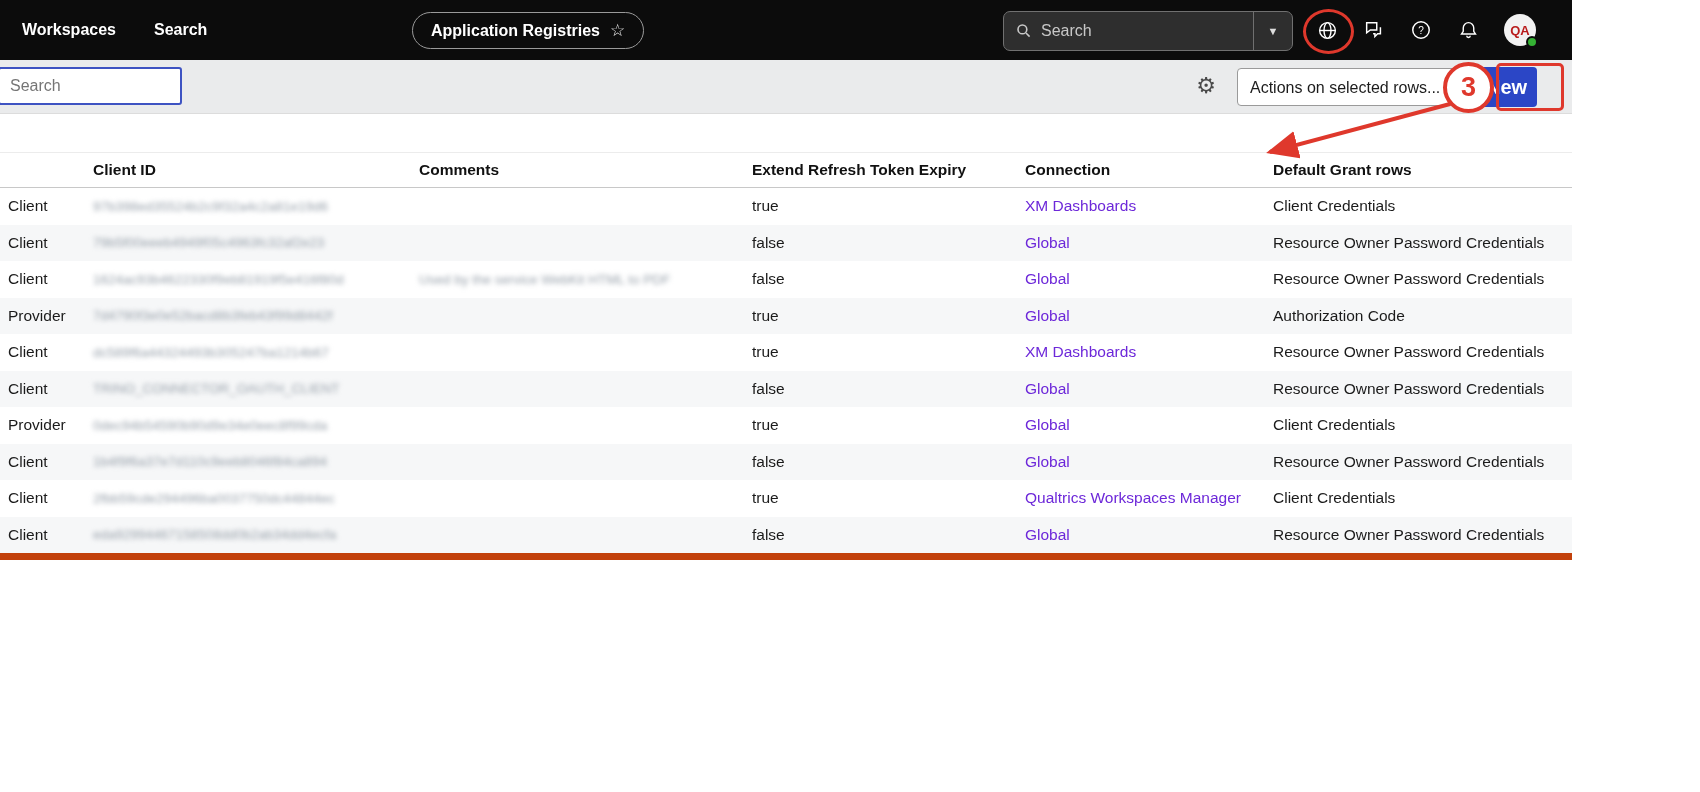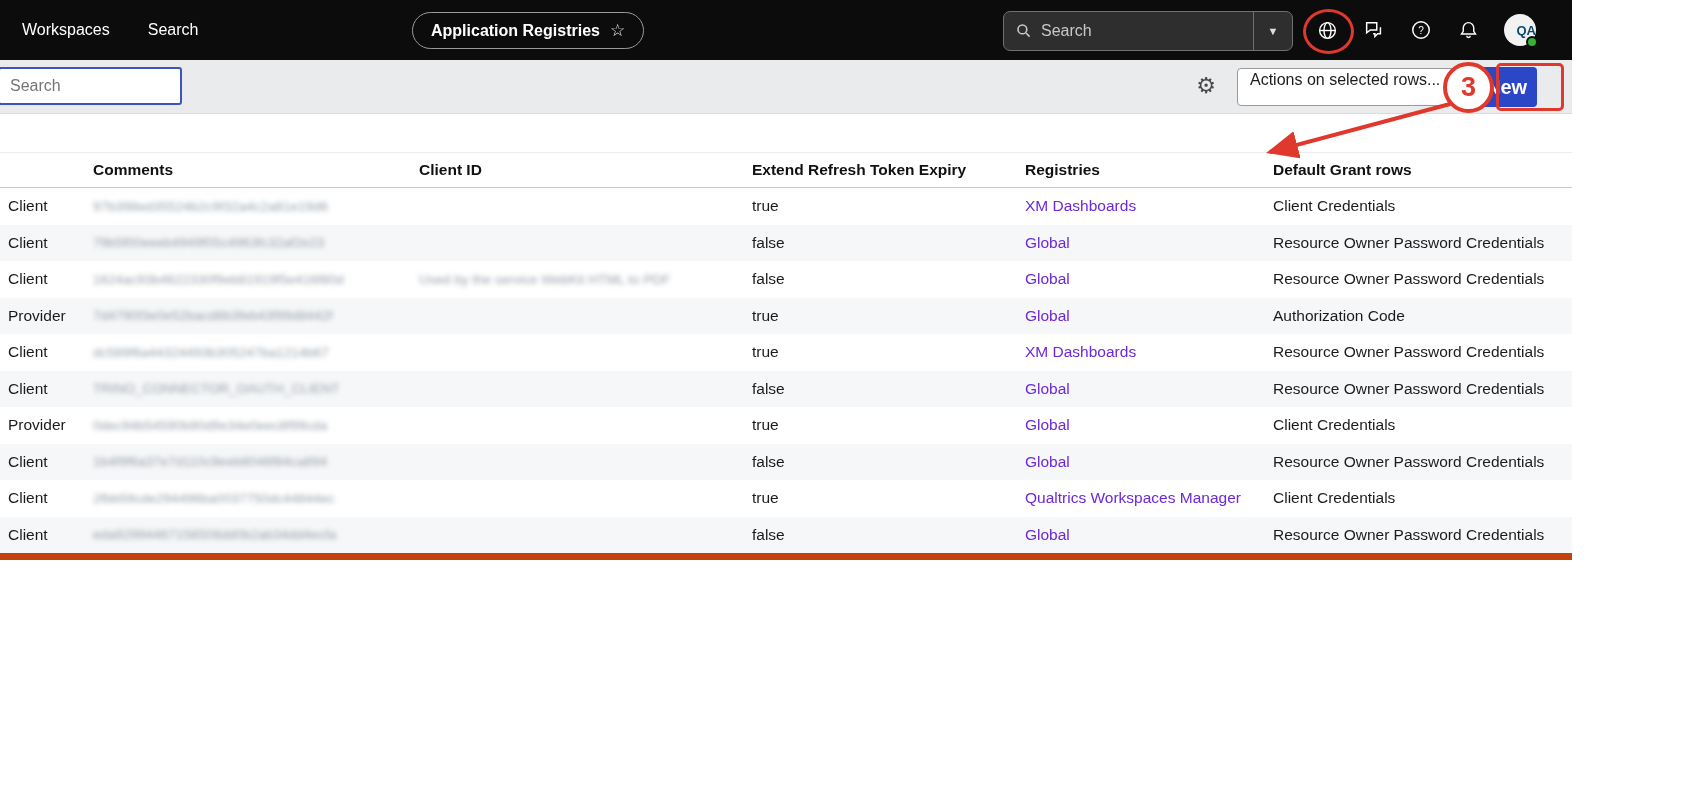--- a/index.html
+++ b/index.html
@@ -2,37 +2,37 @@
 <html><head>
 <meta charset="utf-8">
 <style>
   html,body{margin:0;padding:0}
   body{width:1700px;height:792px;background:#ffffff;font-family:"Liberation Sans",sans-serif;position:relative;overflow:hidden}
   .app{position:absolute;left:0;top:0;width:1572px;height:792px;background:#fff}
 
   
   .topbar{position:absolute;left:0;top:0;width:1572px;height:60px;background:#0c0c0c}
   .topnav{position:absolute;left:22px;top:0;height:60px;display:flex;align-items:center;gap:38px}
-  .topnav a{color:#fff;font-size:16px;font-weight:400;text-decoration:none;cursor:pointer}
+  .topnav a{color:#fff;font-size:16px;font-weight:700;text-decoration:none;cursor:pointer}
   .pill{position:absolute;left:412px;top:12px;height:37px;padding:9px 18px;display:flex;align-items:center;gap:10px;background:transparent;border:1px solid #9a9a9a;border-radius:19px;color:#fff;font-size:16px;font-weight:700;cursor:pointer;font-family:inherit}
   .pill .star{font-size:17px;font-weight:400;color:#e8e8e8;line-height:1}
   .topsearch{position:absolute;left:1003px;top:11px;width:288px;height:38px;background:#2e2e2e;border:1px solid #707070;border-radius:7px;display:flex;align-items:center;color:#c8c8c8;font-size:16px;cursor:text}
   .topsearch .mag{margin:0 9px 0 12px;display:flex}
   .topsearch .seg{margin-left:auto;width:38px;height:100%;border-left:1px solid #707070;display:flex;align-items:center;justify-content:center;color:#ddd;font-size:11px;cursor:pointer}
   .topicons{position:absolute;top:0;height:60px;left:1316px;display:flex;align-items:center;gap:25px}
   .ticon{width:22px;height:22px;display:flex;align-items:center;justify-content:center;cursor:pointer;position:relative}
-  .avatar{position:relative;width:32px;height:32px;border-radius:50%;background:#f2f2f2;display:flex;align-items:center;justify-content:flex-end;font-size:13px;font-weight:700;color:#0c4a6e;cursor:pointer}
+  .avatar{position:relative;width:32px;height:32px;border-radius:50%;background:#f2f2f2;display:flex;align-items:center;justify-content:center;font-size:13px;font-weight:700;color:#b91c1c;cursor:pointer}
   .avatar i{position:absolute;right:-2px;bottom:-2px;width:12px;height:12px;border-radius:50%;background:#35b234;border:2px solid #0c0c0c;box-sizing:border-box}
   .red-ellipse{position:absolute;left:-13px;top:-10px;width:45px;height:39px;border:3px solid #df382c;border-radius:50%;pointer-events:none}
 
   
   .toolbar{position:absolute;left:0;top:60px;width:1572px;height:53px;background:#eaebec;border-bottom:1px solid #dcdcdc}
   .tsearch{position:absolute;left:-2px;top:7px;width:184px;height:38px;border:2px solid #3e53c2;border-radius:3px;background:#fff;font-size:16px;font-family:inherit;padding:0 10px;color:#333;outline:none;box-sizing:border-box}
   .gear{position:absolute;left:1192px;top:6px;width:28px;height:40px;display:flex;align-items:center;justify-content:center;font-size:22px;color:#4a4a4a;cursor:pointer}
-  .actions{position:absolute;left:1237px;top:8px;width:243px;height:38px;background:#fff;border:1px solid #9a9a9a;border-radius:4px;display:flex;align-items:flex-start;padding:2px 12px;font-size:16px;color:#1c1c1c;cursor:pointer;white-space:nowrap;overflow:hidden;box-sizing:border-box}
+  .actions{position:absolute;left:1237px;top:8px;width:243px;height:38px;background:#fff;border:1px solid #9a9a9a;border-radius:4px;display:flex;align-items:flex-end;padding:8px 12px;font-size:16px;color:#1c1c1c;cursor:pointer;white-space:nowrap;overflow:hidden;box-sizing:border-box}
   .newbtn{position:absolute;left:1476px;top:7px;width:61px;height:40px;background:#2b46c6;border:none;border-radius:4px;color:#fff;font-size:20px;font-weight:700;font-family:inherit;cursor:pointer}
 
   
   .ann-box{position:absolute;left:1496px;top:63px;width:68px;height:48px;border:3px solid #df382c;border-radius:5px;pointer-events:none;z-index:30;box-sizing:border-box}
   .ann-circle{position:absolute;left:1443px;top:62px;width:51px;height:51px;background:#fff;border:4px solid #df382c;border-radius:50%;display:flex;align-items:center;justify-content:center;font-size:27px;font-weight:700;color:#df382c;z-index:31;pointer-events:none;box-sizing:border-box}
   .ann-arrow{position:absolute;left:0;top:0;width:1700px;height:792px;pointer-events:none;z-index:29}
 
   
   .table{position:absolute;left:0;top:152px;width:1572px}
   .thead,.trow{display:grid;grid-template-columns:93px 326px 331px 275px 248px 1fr;align-items:center}
@@ -112,24 +112,24 @@
     <span class="gear">⚙</span>
     <div class="actions">
       <span>Actions on selected rows...</span>
     </div>
     <button class="newbtn">New</button>
   </div>
 
   <div class="table">
     <div class="thead">
         <div class="cell"></div>
+        <div class="cell">Client ID</div>
         <div class="cell">Comments</div>
-        <div class="cell">Client ID</div>
         <div class="cell">Extend Refresh Token Expiry</div>
-        <div class="cell">Registries</div>
+        <div class="cell">Connection</div>
         <div class="cell">Default Grant rows</div>
       </div>
     <div class="tbody">
         <div class="trow">
           <div class="cell">Client</div>
           <div class="cell blur">97b398ed35524b2c9f32a4c2a81e19d6</div>
           <div class="cell"></div>
           <div class="cell">true</div>
           <a class="cell link">XM Dashboards</a>
           <div class="cell">Client Credentials</div>

